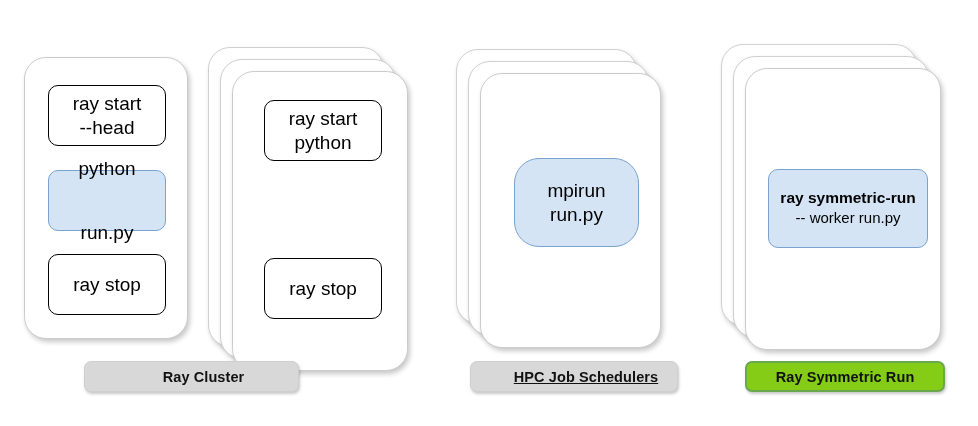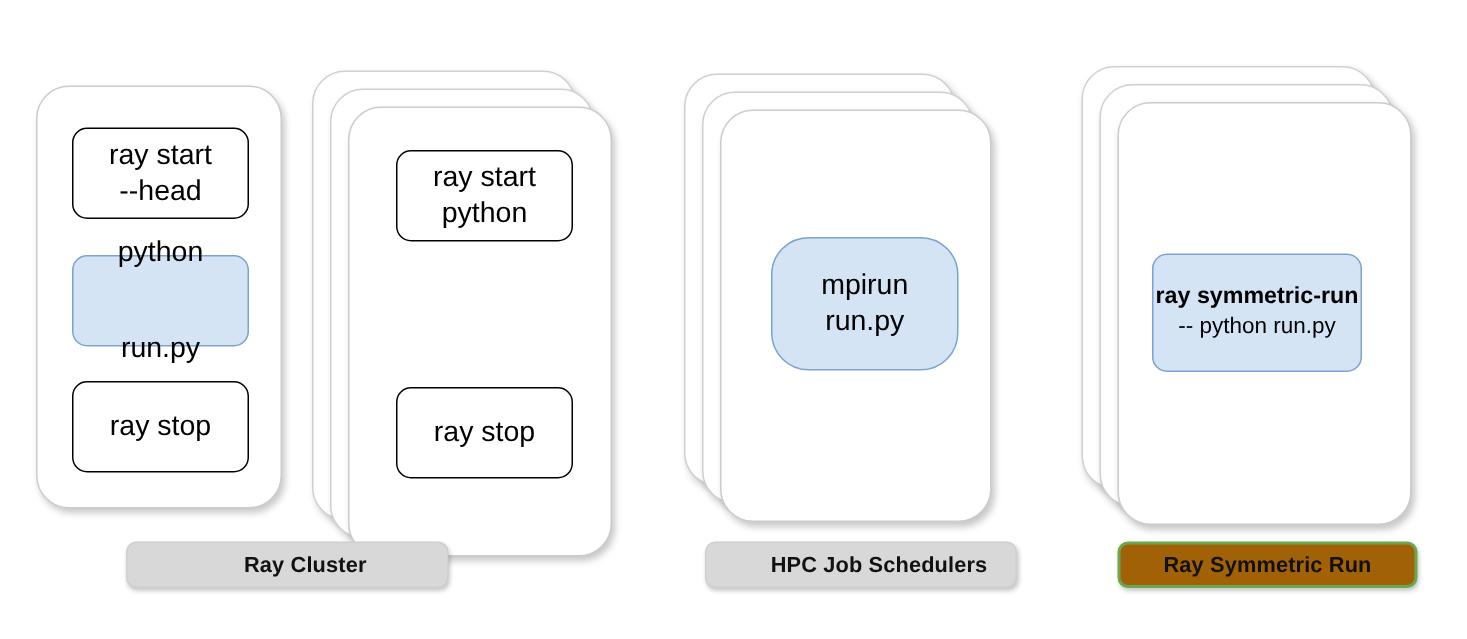--- a/index.html
+++ b/index.html
@@ -81,21 +81,21 @@
     color: #111111;
     letter-spacing: 0.1px;
   }
   .legend.grey {
     background: #d8d8d8;
     border: 1px solid #cfcfcf;
     box-shadow: 1px 2px 3px rgba(0,0,0,0.22);
     padding-left: 24px;
   }
   .legend.green {
-    background: #a16207;
+    background: #84cc16;
     border: 2px solid #6aa84f;
     box-shadow: 1px 2px 3px rgba(0,0,0,0.22);
   }
 </style>
 </head>
 <body>
 
 <div id="canvas">
 
   <div class="card front" style="left:24px; top:57px; width:164px; height:282px;">
@@ -130,30 +130,30 @@
 
   <div class="card" style="left:456px; top:49px; width:181px; height:275px;"></div>
   <div class="card" style="left:468px; top:61px; width:181px; height:275px;"></div>
   <div class="card front" style="left:480px; top:73px; width:181px; height:275px;">
     <div class="cmdbox blue" style="left:33px; top:84px; width:125px; height:89px;border-radius:25px;">
       <span>mpirun</span>
       <span class="line2">run.py</span>
     </div>
   </div>
 
-  <div class="legend grey" style="left:470px; top:361px; width:208px; height:31px;">
+  <div class="legend grey" style="left:470px; top:361px; width:208px; height:31px;text-decoration:underline;">
     <span>HPC Job Schedulers</span>
   </div>
 
   <div class="card" style="left:721px; top:44px; width:196px; height:282px;"></div>
   <div class="card" style="left:733px; top:56px; width:196px; height:282px;"></div>
   <div class="card front" style="left:745px; top:68px; width:196px; height:282px;">
-    <div class="cmdbox blue two-tone" style="left:22px; top:100px; width:140px; height:79px;">
+    <div class="cmdbox blue two-tone" style="left:22px; top:100px; width:160px; height:79px;">
       <span class="ln-main">ray symmetric-run</span>
-      <span class="ln-sub">-- python run.py</span>
+      <span class="ln-sub">-- worker run.py</span>
     </div>
   </div>
 
   <div class="legend green" style="left:745px; top:361px; width:200px; height:31px;">
     <span>Ray Symmetric Run</span>
   </div>
 
 </div>
 
 </body></html>

